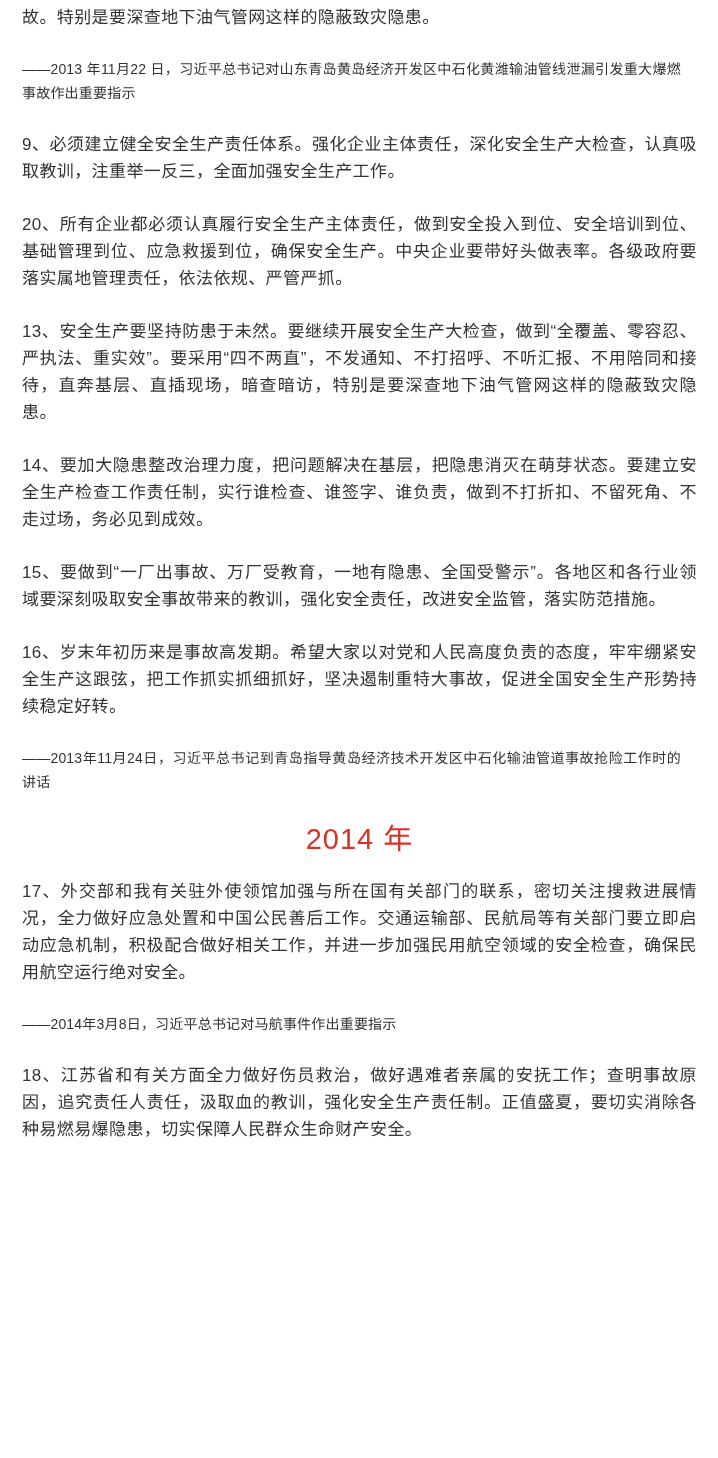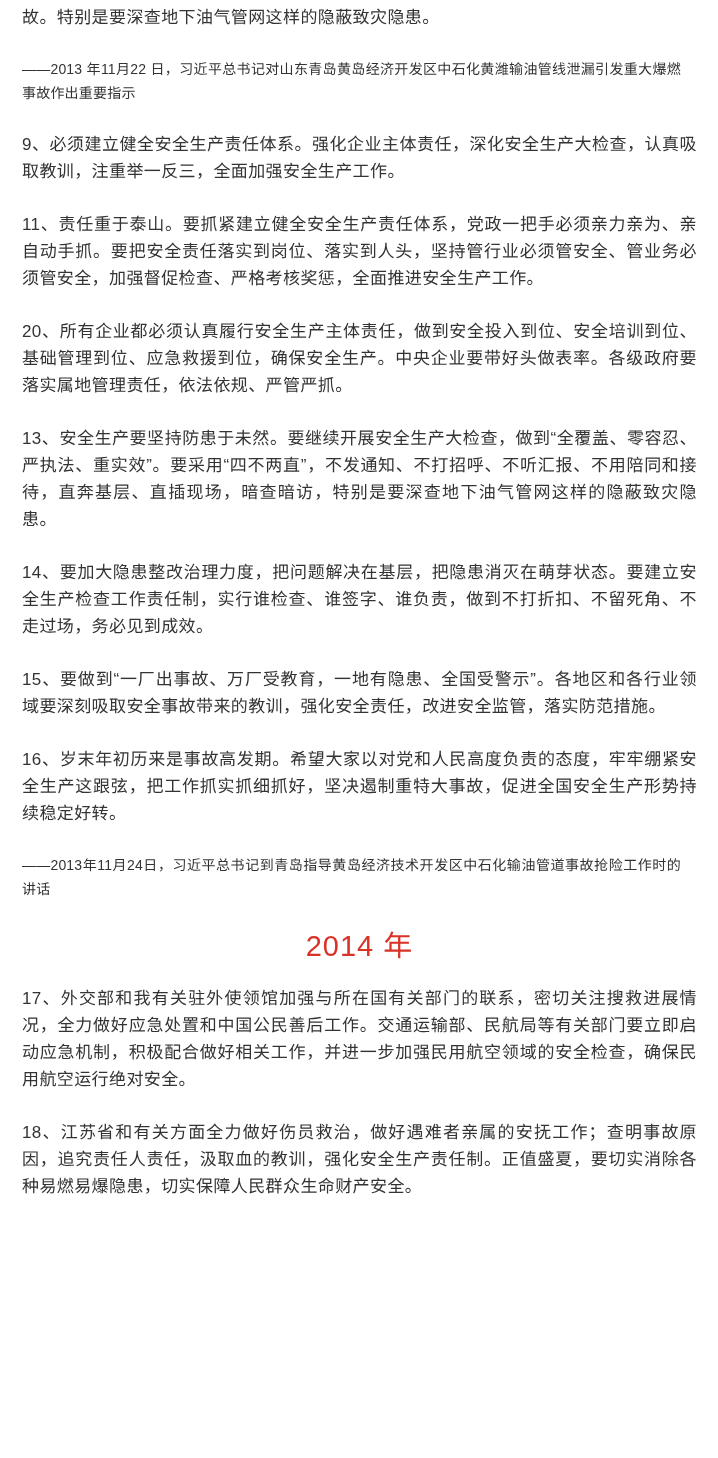--- a/index.html
+++ b/index.html
@@ -50,23 +50,23 @@
     text-align: center;
   }
 </style>
 </head>
 <body>
 
 <div class="article">
   <p class="para">故。特别是要深查地下油气管网这样的隐蔽致灾隐患。</p>
   <p class="cite">——2013 年11月22 日，习近平总书记对山东青岛黄岛经济开发区中石化黄潍输油管线泄漏引发重大爆燃事故作出重要指示</p>
   <p class="para">9、必须建立健全安全生产责任体系。强化企业主体责任，深化安全生产大检查，认真吸取教训，注重举一反三，全面加强安全生产工作。</p>
-  <p class="para">11、责任重于泰山。要抓紧建立健全安全生产责任体系，党政一把手必须亲力亲为、亲自动手抓。要把安全责任落实到岗位、落实到人头，坚持管行业必须管安全、管业务必须管安全，加强督促检查、严格考核奖惩，全面推进安全生产工作。</p>
   <p class="para">20、所有企业都必须认真履行安全生产主体责任，做到安全投入到位、安全培训到位、基础管理到位、应急救援到位，确保安全生产。中央企业要带好头做表率。各级政府要落实属地管理责任，依法依规、严管严抓。</p>
   <p class="para">13、安全生产要坚持防患于未然。要继续开展安全生产大检查，做到“全覆盖、零容忍、严执法、重实效”。要采用“四不两直”，不发通知、不打招呼、不听汇报、不用陪同和接待，直奔基层、直插现场，暗查暗访，特别是要深查地下油气管网这样的隐蔽致灾隐患。</p>
   <p class="para">14、要加大隐患整改治理力度，把问题解决在基层，把隐患消灭在萌芽状态。要建立安全生产检查工作责任制，实行谁检查、谁签字、谁负责，做到不打折扣、不留死角、不走过场，务必见到成效。</p>
   <p class="para">15、要做到“一厂出事故、万厂受教育，一地有隐患、全国受警示”。各地区和各行业领域要深刻吸取安全事故带来的教训，强化安全责任，改进安全监管，落实防范措施。</p>
   <p class="para">16、岁末年初历来是事故高发期。希望大家以对党和人民高度负责的态度，牢牢绷紧安全生产这跟弦，把工作抓实抓细抓好，坚决遏制重特大事故，促进全国安全生产形势持续稳定好转。</p>
   <p class="cite">——2013年11月24日，习近平总书记到青岛指导黄岛经济技术开发区中石化输油管道事故抢险工作时的讲话</p>
   <h2 class="year-heading">2014 年</h2>
   <p class="para">17、外交部和我有关驻外使领馆加强与所在国有关部门的联系，密切关注搜救进展情况，全力做好应急处置和中国公民善后工作。交通运输部、民航局等有关部门要立即启动应急机制，积极配合做好相关工作，并进一步加强民用航空领域的安全检查，确保民用航空运行绝对安全。</p>
+  <p class="cite">——2014年3月8日，习近平总书记对马航事件作出重要指示</p>
   <p class="para">18、江苏省和有关方面全力做好伤员救治，做好遇难者亲属的安抚工作；查明事故原因，追究责任人责任，汲取血的教训，强化安全生产责任制。正值盛夏，要切实消除各种易燃易爆隐患，切实保障人民群众生命财产安全。</p>
 </div>
 
 </body></html>

